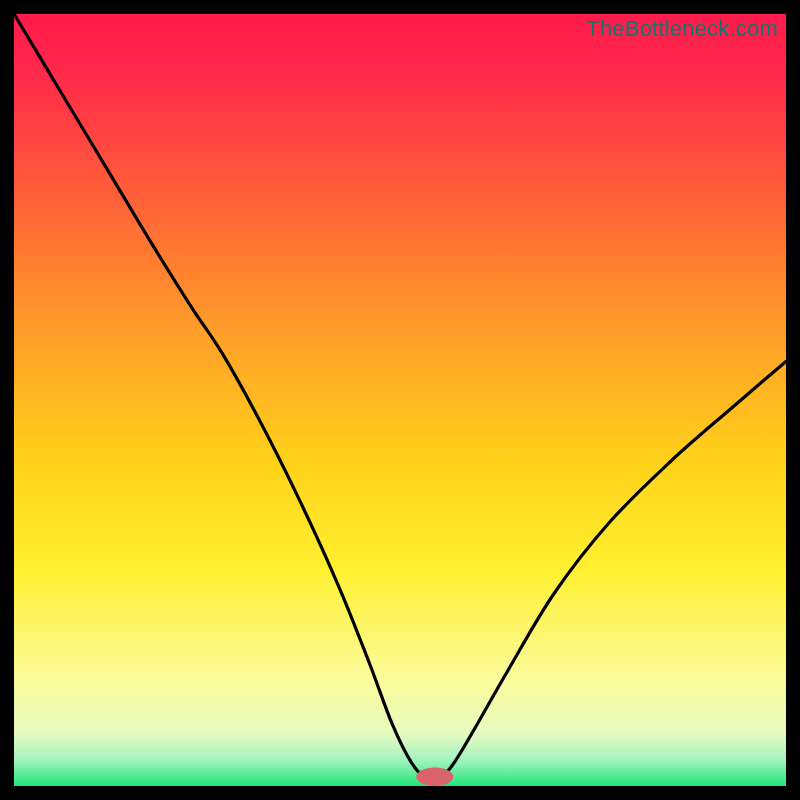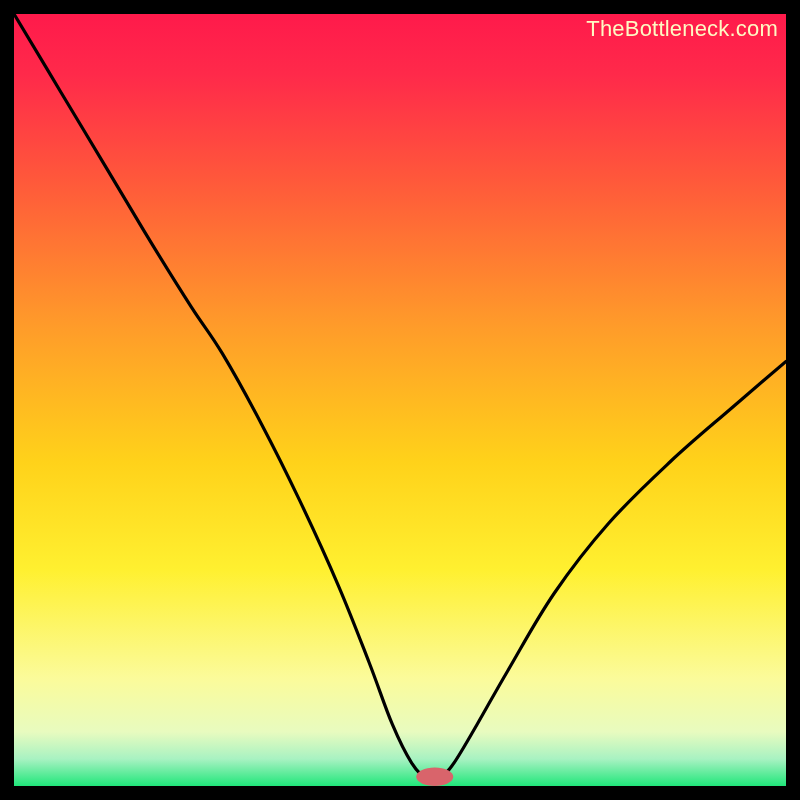--- a/index.html
+++ b/index.html
@@ -23,21 +23,21 @@
     position: absolute;
     left: 0;
     top: 0;
     width: 772px;
     height: 772px;
   }
   .watermark {
     position: absolute;
     top: 2px;
     right: 8px;
-    color: #fef9c3;
+    color: #0f766e;
     font-size: 22px;
     font-weight: 500;
     letter-spacing: 0.2px;
     user-select: none;
   }
   svg {
     display: block;
   }
   .marker {
     fill: #d9646b;

